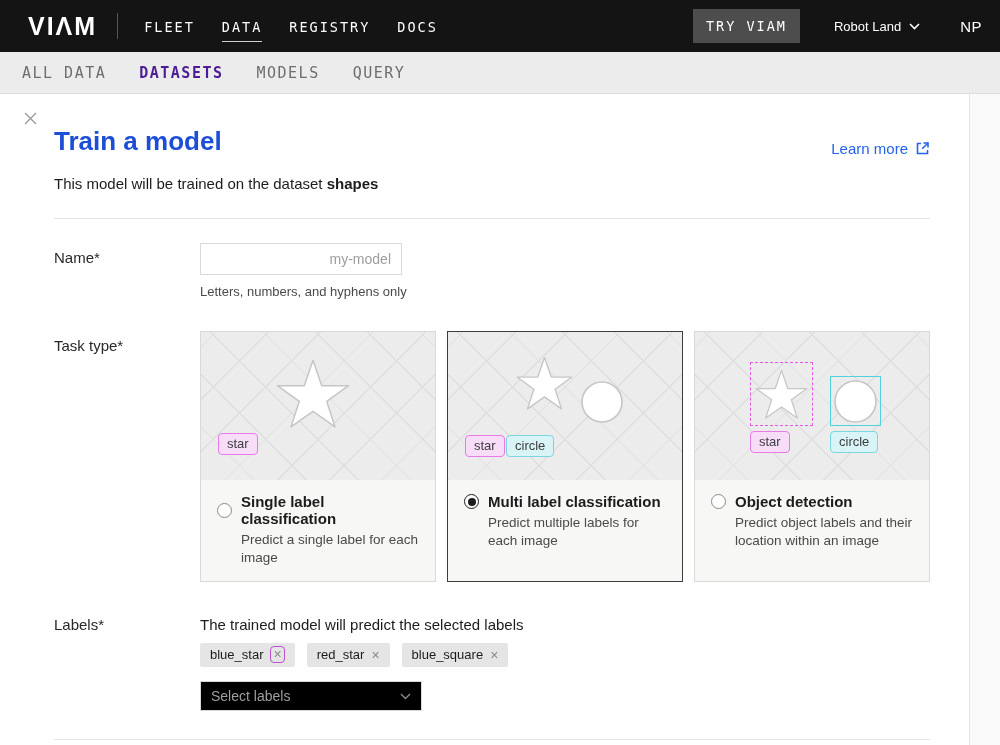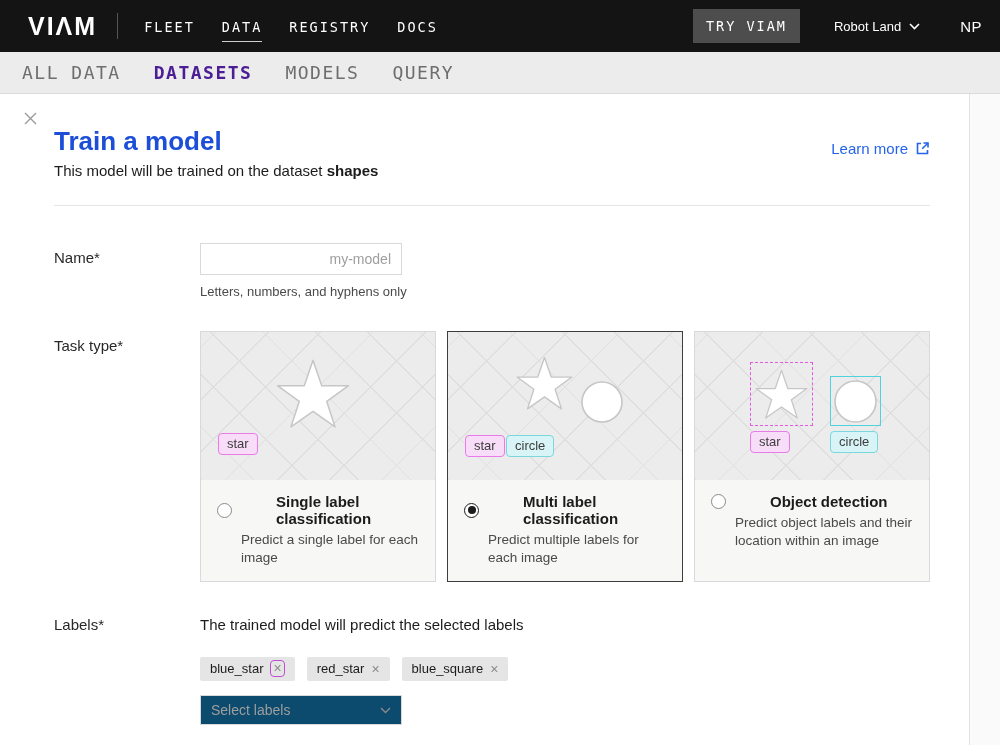--- a/index.html
+++ b/index.html
@@ -15,81 +15,81 @@
     color:#fff; padding:8px 0 6px; cursor:pointer; border-bottom:1.5px solid transparent; }
   .topnav-item.active { border-bottom:1.5px solid #cfcfcf; }
   .try-viam { margin-left:auto; background:#4d4d4d; color:#fff; font-family:"DejaVu Sans Mono", monospace;
     font-size:13.5px; letter-spacing:2px; padding:9px 13px; border:none; cursor:pointer; }
   .org { display:flex; align-items:center; gap:8px; margin-left:34px; color:#fff; font-size:13px; cursor:pointer; }
   .avatar { margin-left:40px; color:#fff; font-size:15px; letter-spacing:.5px; cursor:pointer; }
 
   
   .subnav { height:42px; background:#ececec; border-bottom:1px solid #dcdcdc; display:flex; align-items:center;
     gap:33px; padding:0 22px; }
-  .subnav-item { font-family:"DejaVu Sans Mono", monospace; font-size:18px; letter-spacing:1.5px;
+  .subnav-item { font-family:"DejaVu Sans Mono", monospace; font-size:15px; letter-spacing:1.5px;
     color:#6e6e6e; cursor:pointer; }
   .subnav-item.active { color:#4c1d95; font-weight:700; }
 
   
   .main { position:relative; height:651px; background:#fff; }
   .right-gutter { position:absolute; top:0; right:0; width:31px; height:100%;
     background:#fafafa; border-left:1px solid #e3e3e3; }
   .close-btn { position:absolute; left:24px; top:18px; cursor:pointer; line-height:0; }
   .content { margin:0 70px 0 54px; padding-top:32px; width:876px; }
 
   .header-row { display:flex; justify-content:space-between; align-items:flex-end; }
   .page-title { font-size:26px; font-weight:700; color:#1d4ed8; }
   .learn-more { display:flex; align-items:center; gap:7px; color:#2563eb; font-size:15px;
     text-decoration:none; cursor:pointer; }
-  .intro { margin-top:5px; font-size:15px; color:#1c1c1c; }
+  .intro { margin-top:18px; font-size:15px; color:#1c1c1c; }
   .intro b { font-weight:700; }
   .hr { border:none; border-top:1px solid #e5e5e5; margin-top:26px; }
 
   .form-row { display:flex; }
   .form-label { width:146px; flex:0 0 146px; font-size:15px; color:#282828; padding-top:6px; }
-  .row-name { margin-top:37px; }
+  .row-name { margin-top:24px; }
   .text-input { width:202px; height:32px; border:1px solid #d9d9d9; background:#fff; padding:0 10px;
     font-size:14px; font-family:"Liberation Sans",sans-serif; color:#1c1c1c; outline:none;text-align:right; }
   .text-input::placeholder { color:#9e9e9e; }
   .field-helper { margin-top:9px; font-size:13px; color:#4a4a4a; }
 
   .row-task { margin-top:32px; }
   .cards { display:flex; gap:11px; width:730px; }
   .card { flex:1 1 0; border:1px solid #d9d9d9; background:#f7f7f5; cursor:pointer; }
   .card.selected { border:1.5px solid #3d3d3d; }
   .card-image { position:relative; height:148px; background-color:#ececec;
     background-image:
       repeating-linear-gradient(45deg, #dfdfdf 0, #dfdfdf 1px, transparent 1px, transparent 37px),
       repeating-linear-gradient(-45deg, #dfdfdf 0, #dfdfdf 1px, transparent 1px, transparent 37px);
     overflow:hidden; }
   .card-footer { padding:13px 16px 14px; }
   .radio-row { display:flex; align-items:center; gap:9px; }
   .radio { width:15px; height:15px; border-radius:50%; border:1.5px solid #8a8a8a; background:#fff;
     flex:0 0 15px; position:relative; }
   .radio.checked { border-color:#1c1c1c; }
   .radio.checked::after { content:""; position:absolute; inset:2.5px; border-radius:50%; background:#1c1c1c; }
-  .card-title { font-size:15px; font-weight:700; color:#1c1c1c;margin-left:35px; }
+  .card-title { font-size:15px; font-weight:700; color:#1c1c1c; }
   .card-desc { margin:4px 0 0 24px; font-size:13.5px; color:#4a4a4a; line-height:1.35; }
 
   .shape { position:absolute; line-height:0; }
   .img-tag { position:absolute; font-size:13px; color:#3d3d3d; padding:2px 8px 3px; border-radius:4px; }
   .tag-star { background:#f8ddf8; border:1px solid #e87be8; }
   .tag-circle { background:#d8f4f6; border:1px solid #7ad7dd; }
   .bbox { position:absolute; }
   .bbox-star { border:1.5px dashed #e459e4; }
   .bbox-circle { border:1.5px solid #4fd2dc; }
 
   .row-labels { margin-top:28px; }
   .labels-desc { font-size:15px; color:#1c1c1c; padding-top:6px; }
-  .chips { display:flex; gap:12px; margin-top:24px; }
+  .chips { display:flex; gap:12px; margin-top:10px; }
   .chip { display:flex; align-items:center; gap:7px; background:#e5e5e5; border-radius:2px;
     padding:3px 10px 4px; font-size:13px; color:#1c1c1c; }
   .chip-x { color:#8a8a8a; font-size:14px; line-height:1; cursor:pointer; }
   .chip-x-ring { border:1.5px solid #bd4fd3; border-radius:4px; padding:0 2px 1px; }
-  .select-box { margin-top:14px; width:202px; height:30px; border:1px solid #d9d9d9; background:#0c4a6e;
+  .select-box { margin-top:14px; width:222px; height:30px; border:1px solid #d9d9d9; background:#000000;
     display:flex; align-items:center; justify-content:space-between; padding:0 10px; cursor:pointer; }
   .select-placeholder { font-size:14px; color:#9e9e9e; }
 </style>
 </head>
 <body>
 
 <header class="topnav">
   <div class="logo">VIΛM</div>
   <div class="topnav-divider"></div>
   <nav class="topnav-items">

